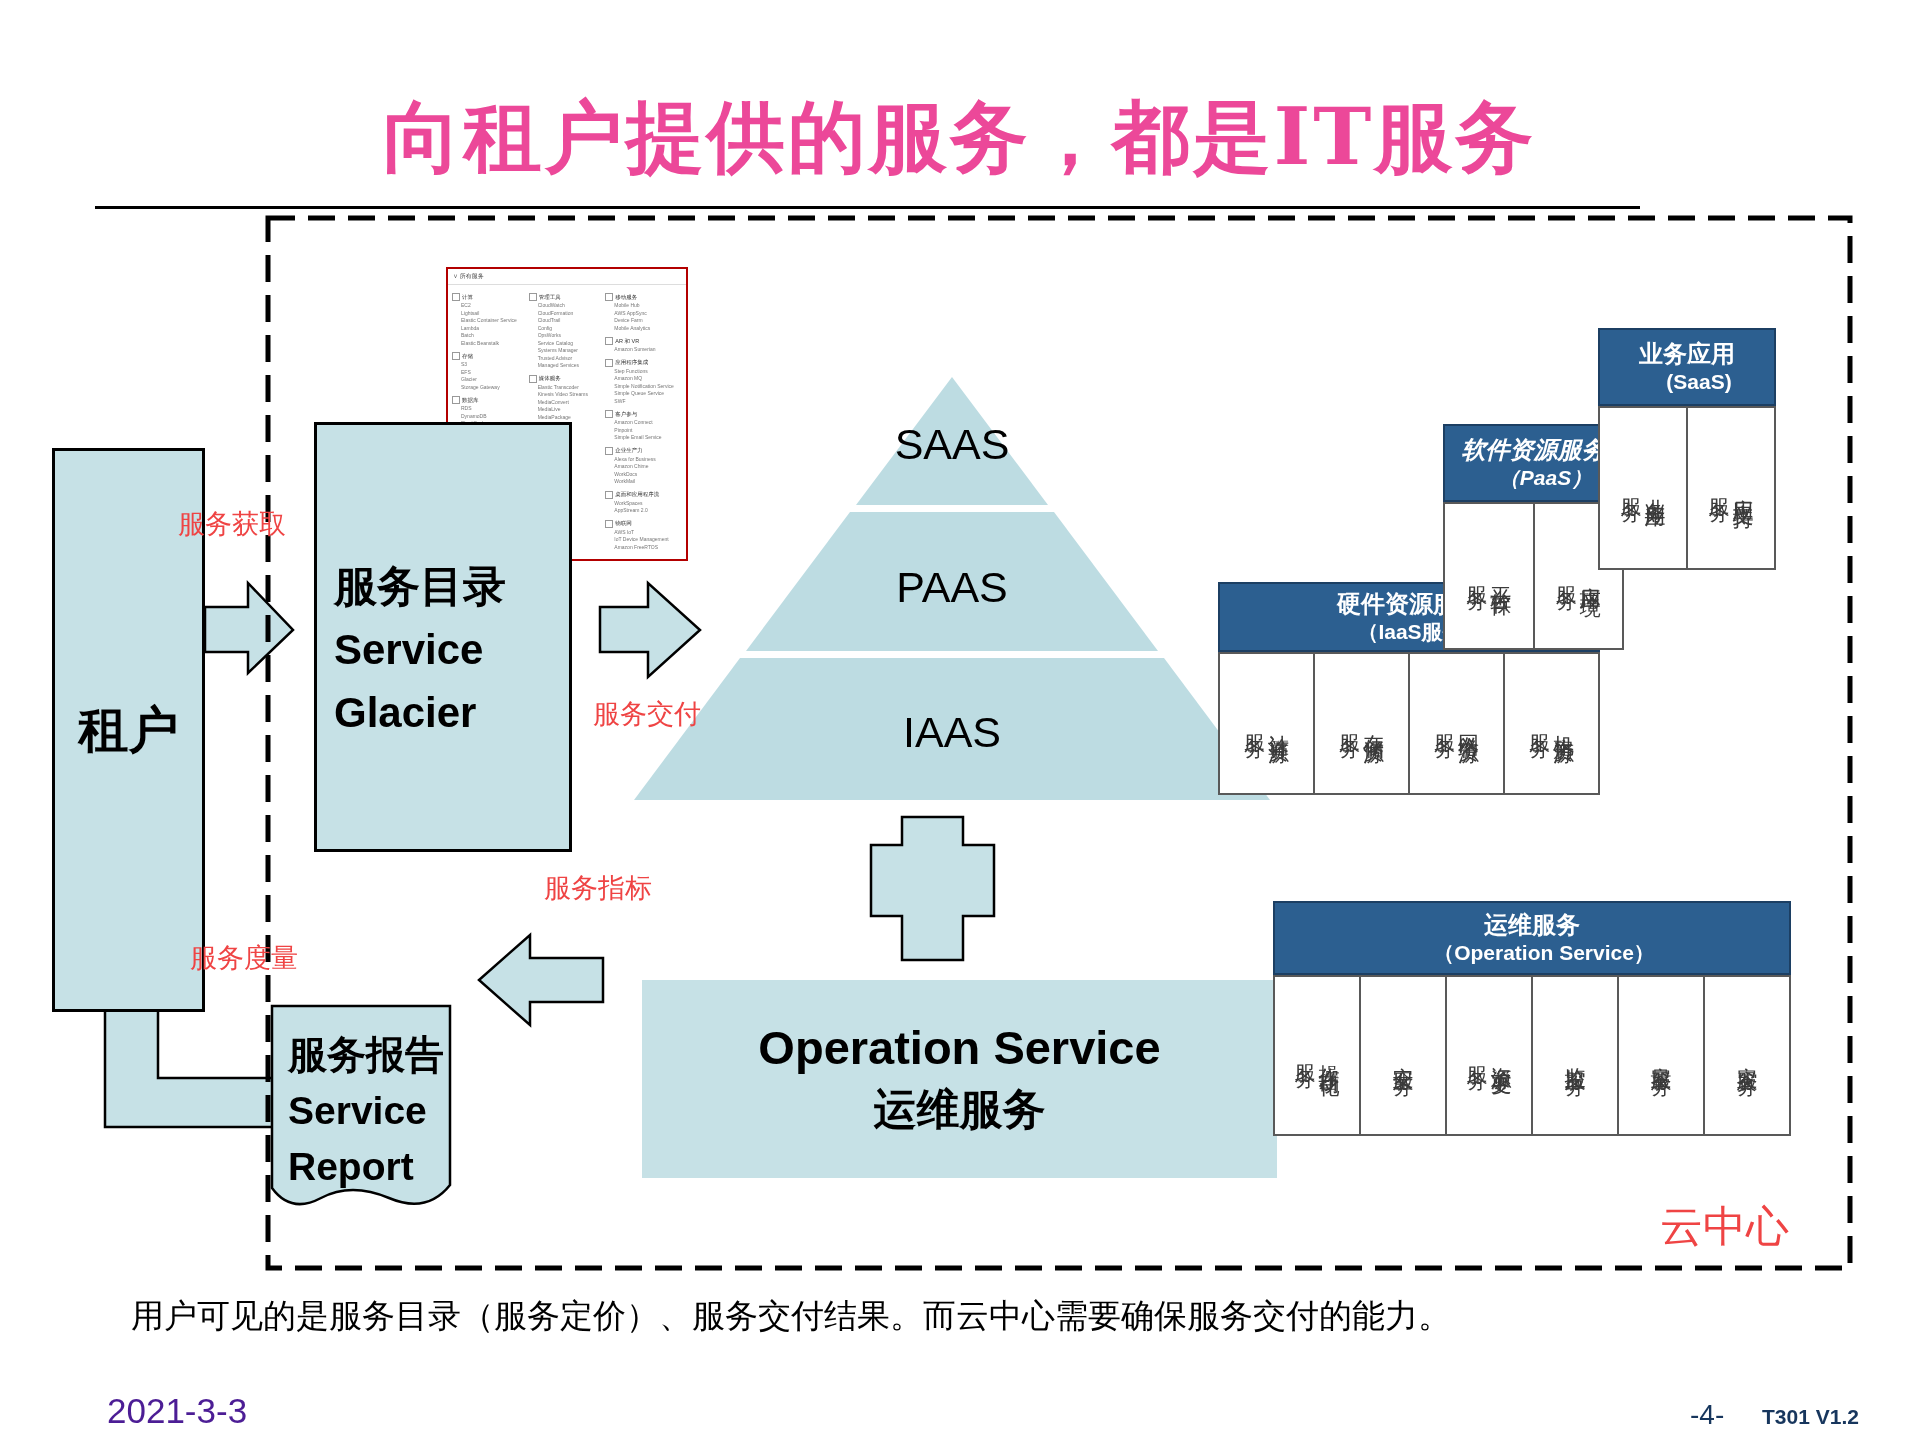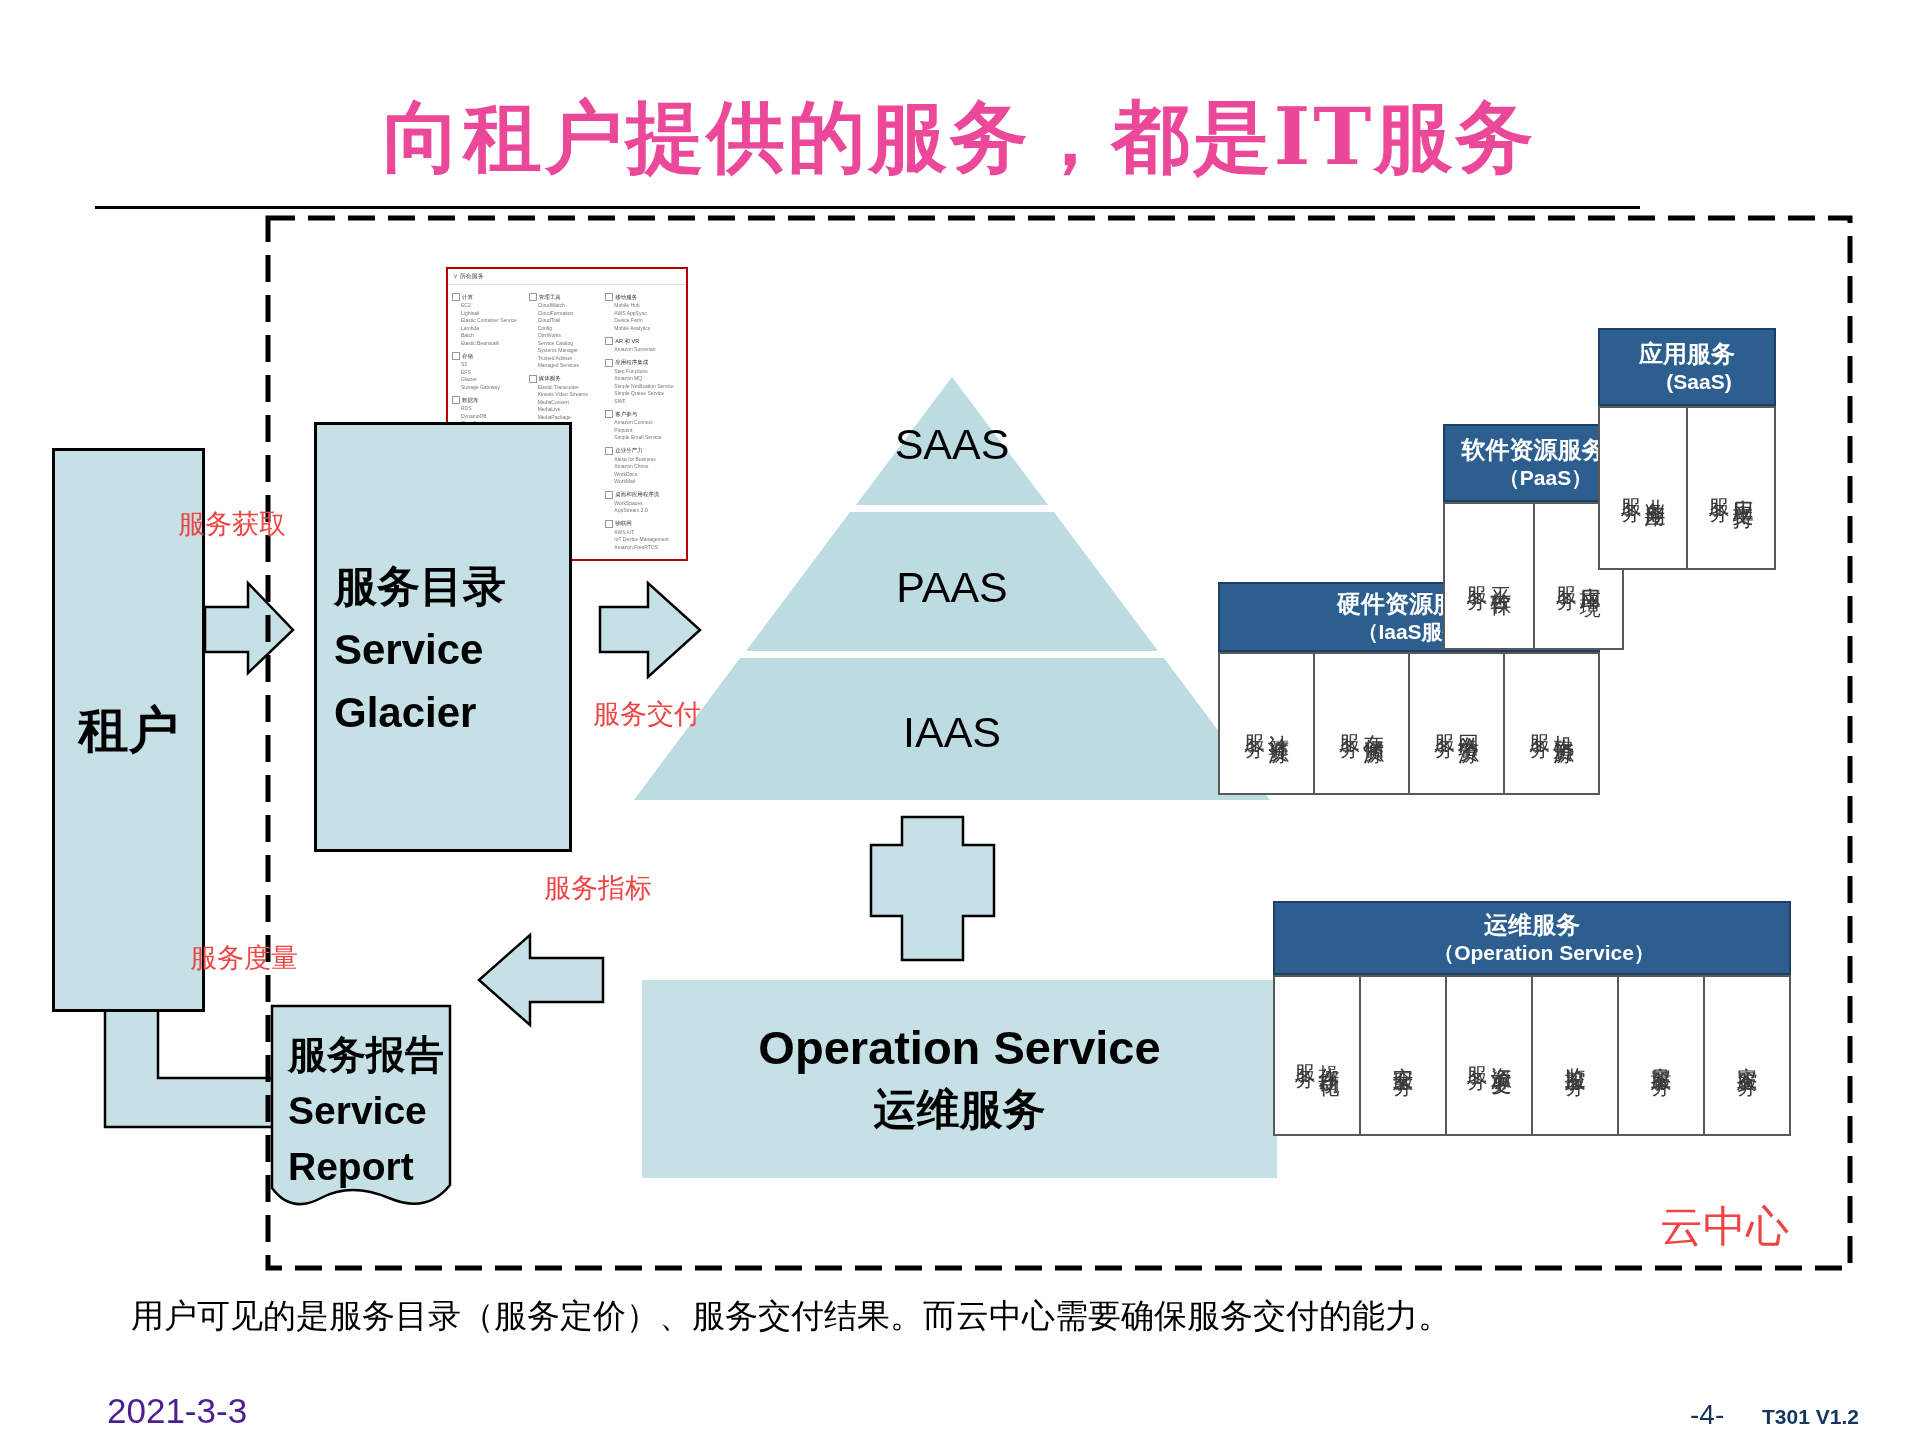--- a/index.html
+++ b/index.html
@@ -48,21 +48,21 @@
   .tbody{display:flex;background:#fff;border:2px solid #595959;box-sizing:border-box;}
   .tcell{flex:1;display:flex;align-items:center;justify-content:center;border-left:2px solid #595959;}
   .tcell:first-child{border-left:none;}
   .tcell span{writing-mode:vertical-rl;white-space:pre-line;font-family:"Liberation Serif",serif;
               font-size:21px;letter-spacing:3px;line-height:24px;color:#3a3a3a;}
 
   #table-saas{left:1598px;top:328px;width:178px;}
   #table-saas .thead{height:78px;}
   #table-saas .tbody{height:164px;}
   #table-paas{left:1443px;top:424px;width:181px;}
-  #table-paas .thead{height:78px;}
+  #table-paas .thead{height:78px;font-style:italic;}
   #table-paas .tbody{height:148px;}
   #table-iaas{left:1218px;top:582px;width:382px;}
   #table-iaas .thead{height:70px;}
   #table-iaas .tbody{height:143px;}
   #table-ops{left:1273px;top:901px;width:518px;}
   #table-ops .thead{height:74px;}
   #table-ops .tbody{height:161px;}
 
   
   #aws-panel{left:446px;top:267px;width:242px;height:294px;background:#fff;border:2px solid #b30000;
@@ -241,21 +241,21 @@
       </div>
     <div class="tcell">
         <span>应用环境
 服务</span>
       </div>
   </div>
 </div>
 
 <div class="svc-table" id="table-saas">
   <div class="thead">
-    <div class="t1">应用服务</div>
+    <div class="t1">业务应用</div>
     <div class="t2">(SaaS)</div>
   </div>
   <div class="tbody">
     <div class="tcell">
         <span>业务应用
 服务</span>
       </div>
     <div class="tcell">
         <span>应用支持
 服务</span>

